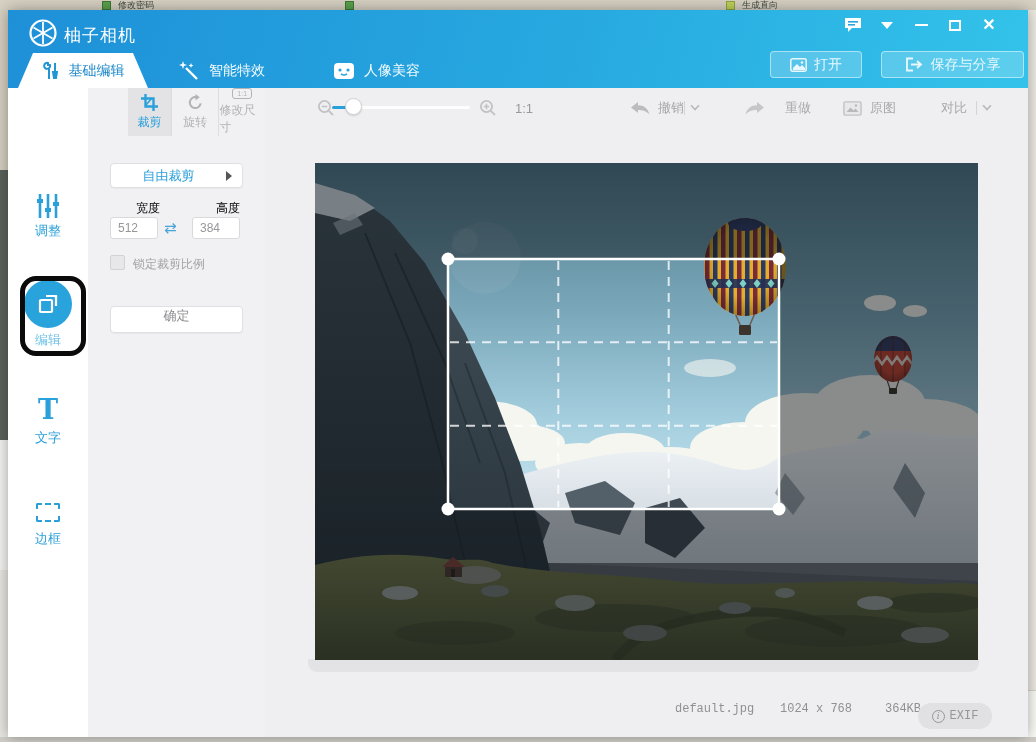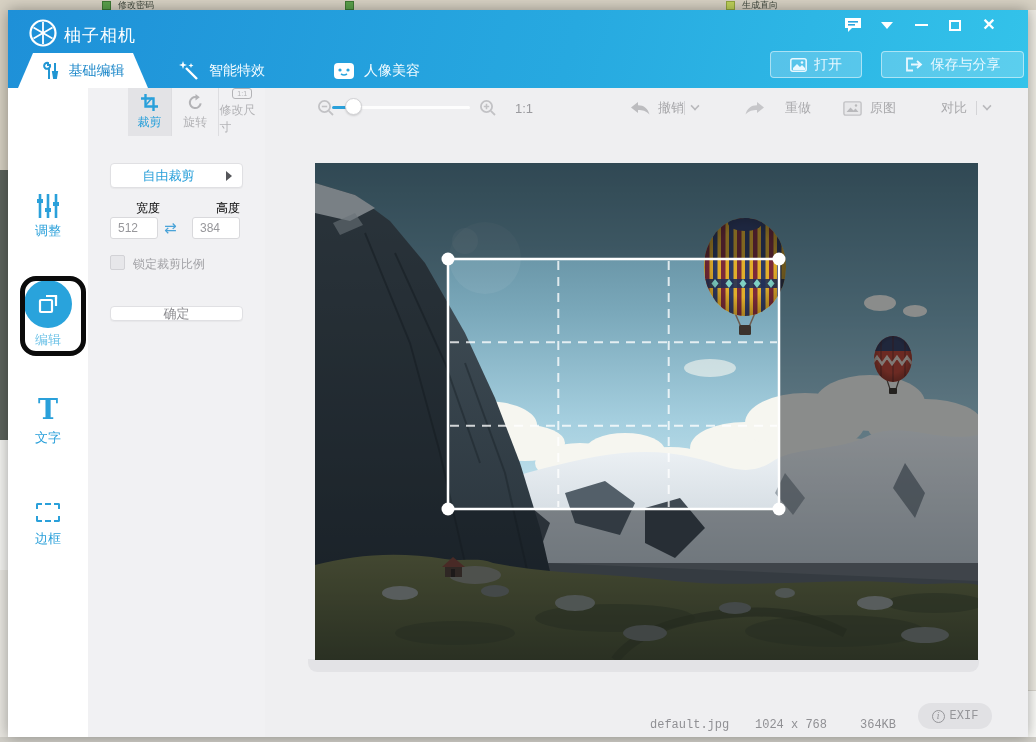--- a/index.html
+++ b/index.html
@@ -71,38 +71,38 @@
   .rsz-ico { width:20px; height:14px; border:1.5px solid #b3b3b6; border-radius:3px; font-size:7px; color:#b3b3b6; display:flex; align-items:center; justify-content:center; }
   .combo { left:22px; top:75px; width:133px; height:25px; background:#fff; border:1px solid #e0e0e3; border-radius:4px;
     box-shadow:0 1px 1px rgba(0,0,0,.04); display:flex; align-items:center; }
   .combo .cl { flex:1; text-align:center; color:#2aa0da; font-size:13px; }
   .combo .arr { width:0; height:0; border-top:5px solid transparent; border-bottom:5px solid transparent; border-left:6px solid #55565a; margin-right:10px; }
   .flabel { color:#000000; font-size:12px;margin-left:24px; }
   .finput { width:48px; height:22px; background:#fff; border:1px solid #d9d9dc; border-radius:3px; color:#97979b; font-size:12px; padding-left:7px; font-family:"Liberation Sans",sans-serif; }
   .swap { left:76px; top:131px; color:#4aa3d8; font-size:15px; font-family:"DejaVu Sans",sans-serif; }
   .chkbox { left:22px; top:167px; width:15px; height:15px; background:#e7e7ea; border:1px solid #d2d2d6; border-radius:2px; }
   .chklabel { left:45px; top:168px; color:#a2a2a6; font-size:12px; }
-  .confirm-btn { left:22px; top:218px; width:133px; height:15px; background:#fff; border:1px solid #e0e0e3; border-radius:4px;
-    color:#8b8b8f; font-size:13px; display:flex; align-items:center; justify-content:center; box-shadow:0 1px 1px rgba(0,0,0,.04); }
+  .confirm-btn { left:22px; top:218px; width:133px; height:27px; background:#fff; border:1px solid #e0e0e3; border-radius:4px;
+    color:#8b8b8f; font-size:13px; display:flex; align-items:flex-start; justify-content:center; box-shadow:0 1px 1px rgba(0,0,0,.04); }
 
   
   .main { left:257px; top:78px; width:763px; height:649px; background:#efeff1; }
   .tbar { left:0; top:0; width:763px; height:40px; }
   .tbar .it { position:absolute; top:0; height:40px; display:flex; align-items:center; color:#a8a8ab; font-size:13px; }
   .slider-track { left:67px; top:18px; width:138px; height:3px; background:#fdfdfd; border-radius:2px; }
   .slider-fill { left:67px; top:18px; width:22px; height:3px; background:#2aa0da; border-radius:2px; }
   .slider-handle { left:80px; top:10px; width:17px; height:17px; background:#fff; border:1px solid #d2d2d5; border-radius:50%; box-shadow:0 1px 2px rgba(0,0,0,.15); }
   .vsep { width:1px; height:14px; background:#d4d4d7; }
   .caret { width:8px; height:8px; border-right:2px solid #b9b9bc; border-bottom:2px solid #b9b9bc; transform:rotate(45deg) scale(.8); margin-top:-4px; }
 
   .stage-bar { left:43px; top:571px; width:671px; height:13px; background:#e3e3e6; border-radius:0 0 9px 9px; }
   .photo { left:50px; top:75px; width:663px; height:497px; }
 
   .statusbar { left:0; top:612px; width:763px; height:37px; font-family:"Liberation Mono", monospace; color:#909094; font-size:12px; }
-  .statusbar .st { position:absolute; top:18px; }
+  .statusbar .st { position:absolute; top:2px;margin-left:25px; }
   .exif-pill { left:653px; top:3px; width:74px; height:26px; background:#e1e1e4; border-radius:13px;
     display:flex; align-items:center; justify-content:center; gap:5px; color:#96969a; }
   .info-circ { width:13px; height:13px; border:1.3px solid #96969a; border-radius:50%; font-size:9px; display:flex; align-items:center; justify-content:center; font-family:"DejaVu Serif",serif; font-style:italic; }
 </style>
 </head>
 <body>
 
 <div id="stage">
 
   <div class="abs desk-top">

